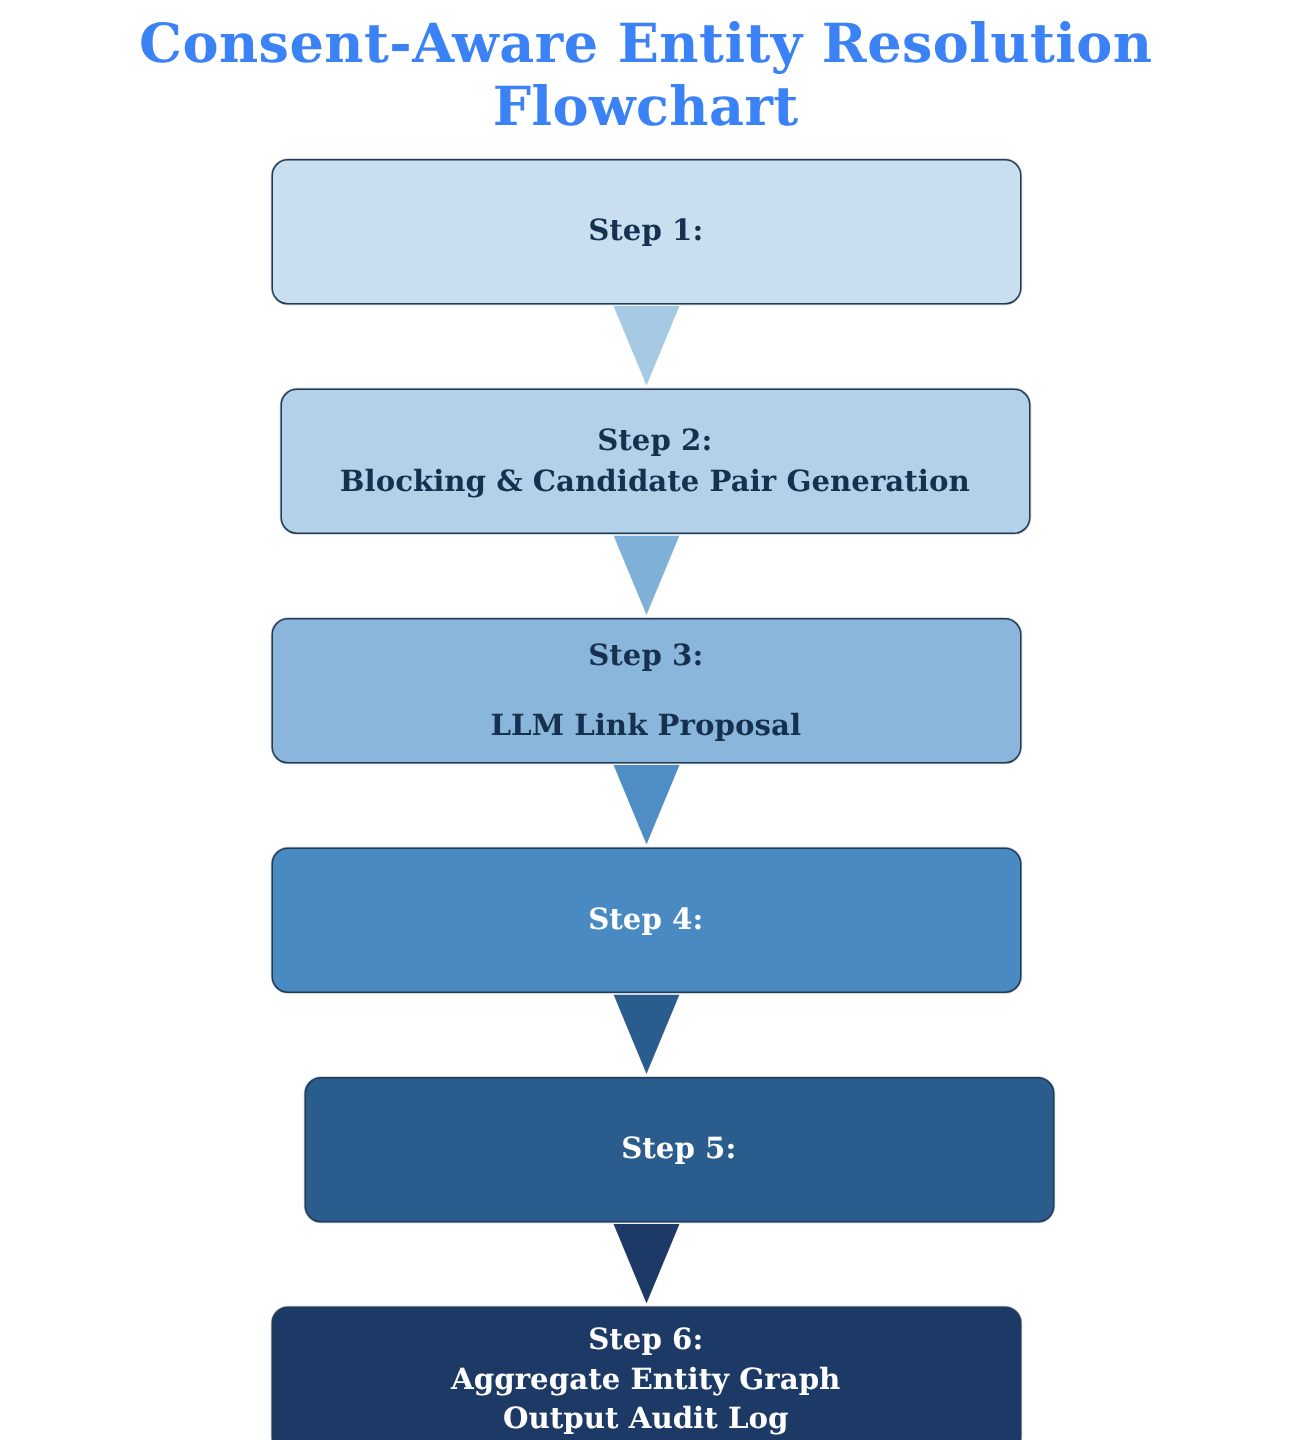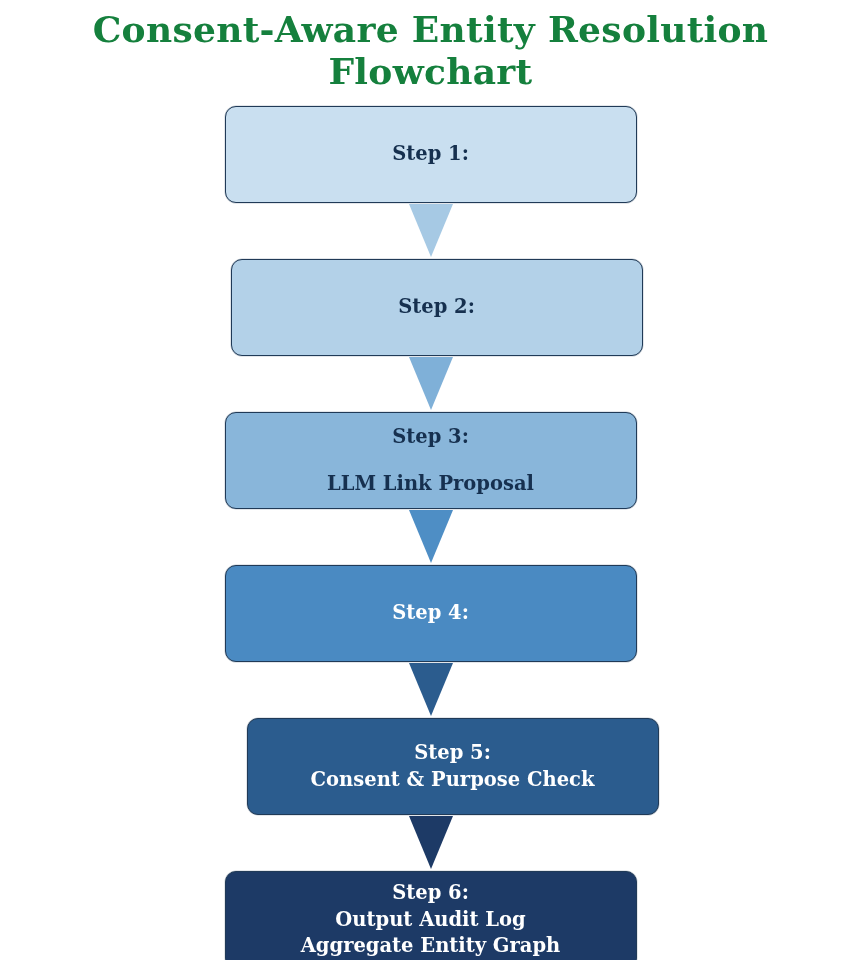--- a/index.html
+++ b/index.html
@@ -24,21 +24,21 @@
     text-align: center;
     margin: 2px 0 14px 0;
     letter-spacing: 0.3px;
   }
   .flow {
     display: flex;
     flex-direction: column;
     align-items: center;
   }
   .box {
-    width: 412px;
+    width: 500px;
     min-height: 97px;
     box-sizing: border-box;
     border: 1.6px solid #203a57;
     border-radius: 11px;
     display: flex;
     flex-direction: column;
     justify-content: center;
     align-items: center;
     text-align: center;
     font-weight: bold;
@@ -54,36 +54,37 @@
     justify-content: center;
   }
   .arrow-wrap svg {
     display: block;
   }
 </style>
 </head>
 <body style="background: rgb(255, 255, 255);">
 
 <div class="page">
-  <h1 class="title" style="color: #15803d;">Consent-Aware Entity Resolution Flowchart</h1>
+  <h1 class="title" style="color: #3b82f6;">Consent-Aware Entity Resolution Flowchart</h1>
 
   <div class="flow">
 
     <div class="box" style="background: rgb(201, 223, 240); color: rgb(22, 48, 79); border-color: rgb(32, 58, 87);">
       <div>Step 1:</div>
     </div>
 
     <div class="arrow-wrap">
       <svg width="46" height="54" viewBox="0 0 46 54">
           <polygon points="1,0 45,0 23,53" fill="#a6c9e4"></polygon>
         </svg>
     </div>
 
     <div class="box" style="background: rgb(179, 209, 232); color: rgb(22, 48, 79); border-color: rgb(32, 58, 87); margin-left: 12px;">
       <div>Step 2:</div>
+      <div>Blocking &amp; Candidate Pair Generation</div>
     </div>
 
     <div class="arrow-wrap">
       <svg width="46" height="54" viewBox="0 0 46 54">
           <polygon points="1,0 45,0 23,53" fill="#7fb0d8"></polygon>
         </svg>
     </div>
 
     <div class="box" style="background: rgb(137, 182, 218); color: rgb(22, 48, 79); border-color: rgb(32, 58, 87); gap: 21px;">
       <div>Step 3:</div>
@@ -101,29 +102,28 @@
     </div>
 
     <div class="arrow-wrap">
       <svg width="46" height="54" viewBox="0 0 46 54">
           <polygon points="1,0 45,0 23,53" fill="#2b5c8e"></polygon>
         </svg>
     </div>
 
     <div class="box" style="background: rgb(43, 92, 142); color: rgb(255, 255, 255); border-color: rgb(32, 58, 87); margin-left: 44px;">
       <div>Step 5:</div>
-      <div>Consent &amp; Purpose Check</div>
     </div>
 
     <div class="arrow-wrap">
       <svg width="46" height="54" viewBox="0 0 46 54">
           <polygon points="1,0 45,0 23,53" fill="#1d3a66"></polygon>
         </svg>
     </div>
 
     <div class="box" style="background: rgb(29, 58, 102); color: rgb(255, 255, 255); border-color: rgb(32, 58, 87);">
       <div>Step 6:</div>
+      <div>Aggregate Entity Graph</div>
       <div>Output Audit Log</div>
-      <div>Aggregate Entity Graph</div>
     </div>
 
   </div>
 </div>
 
 </body></html>

